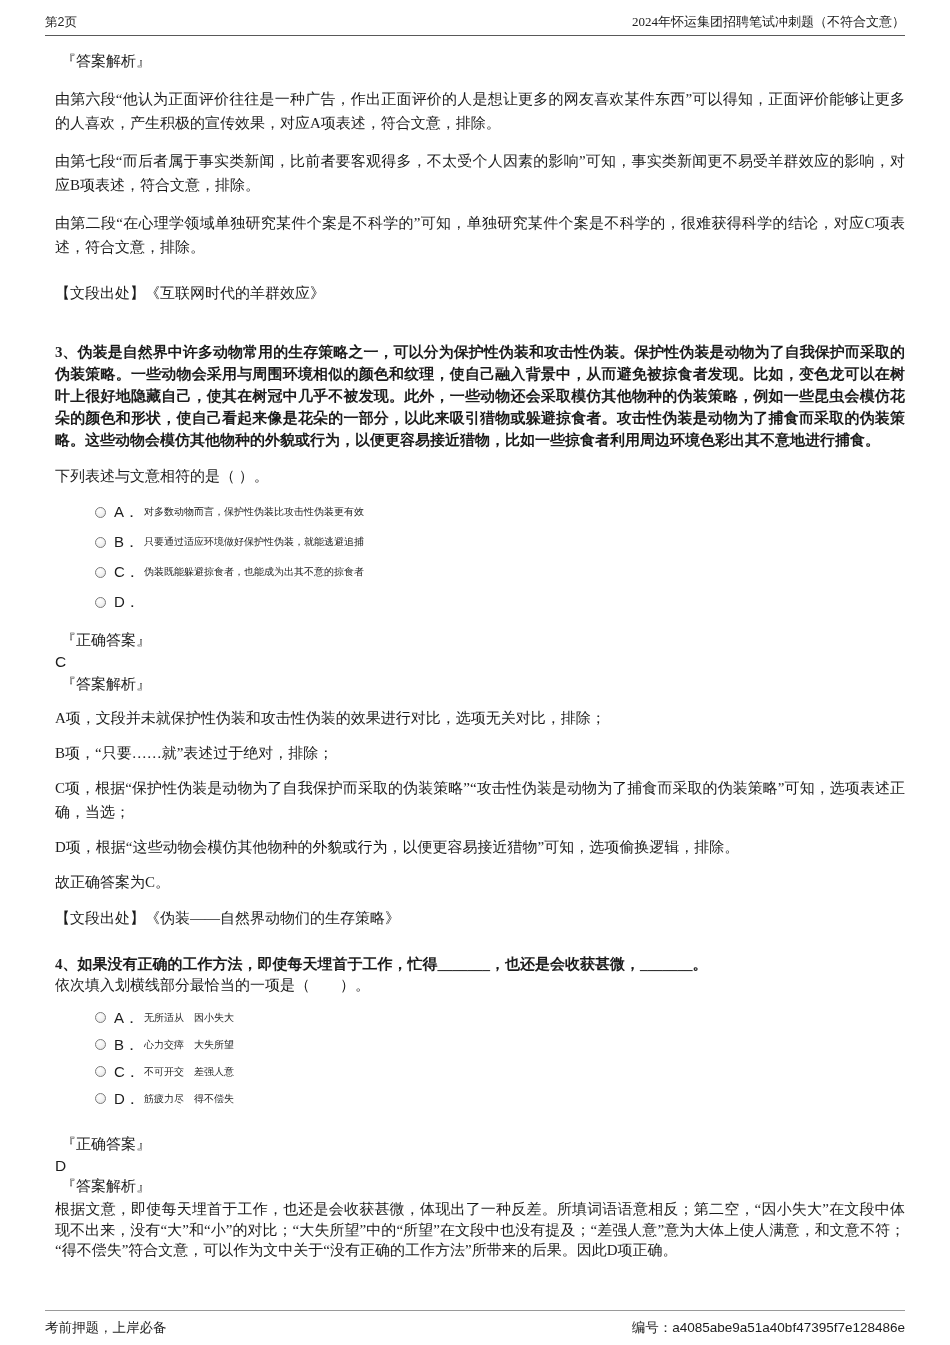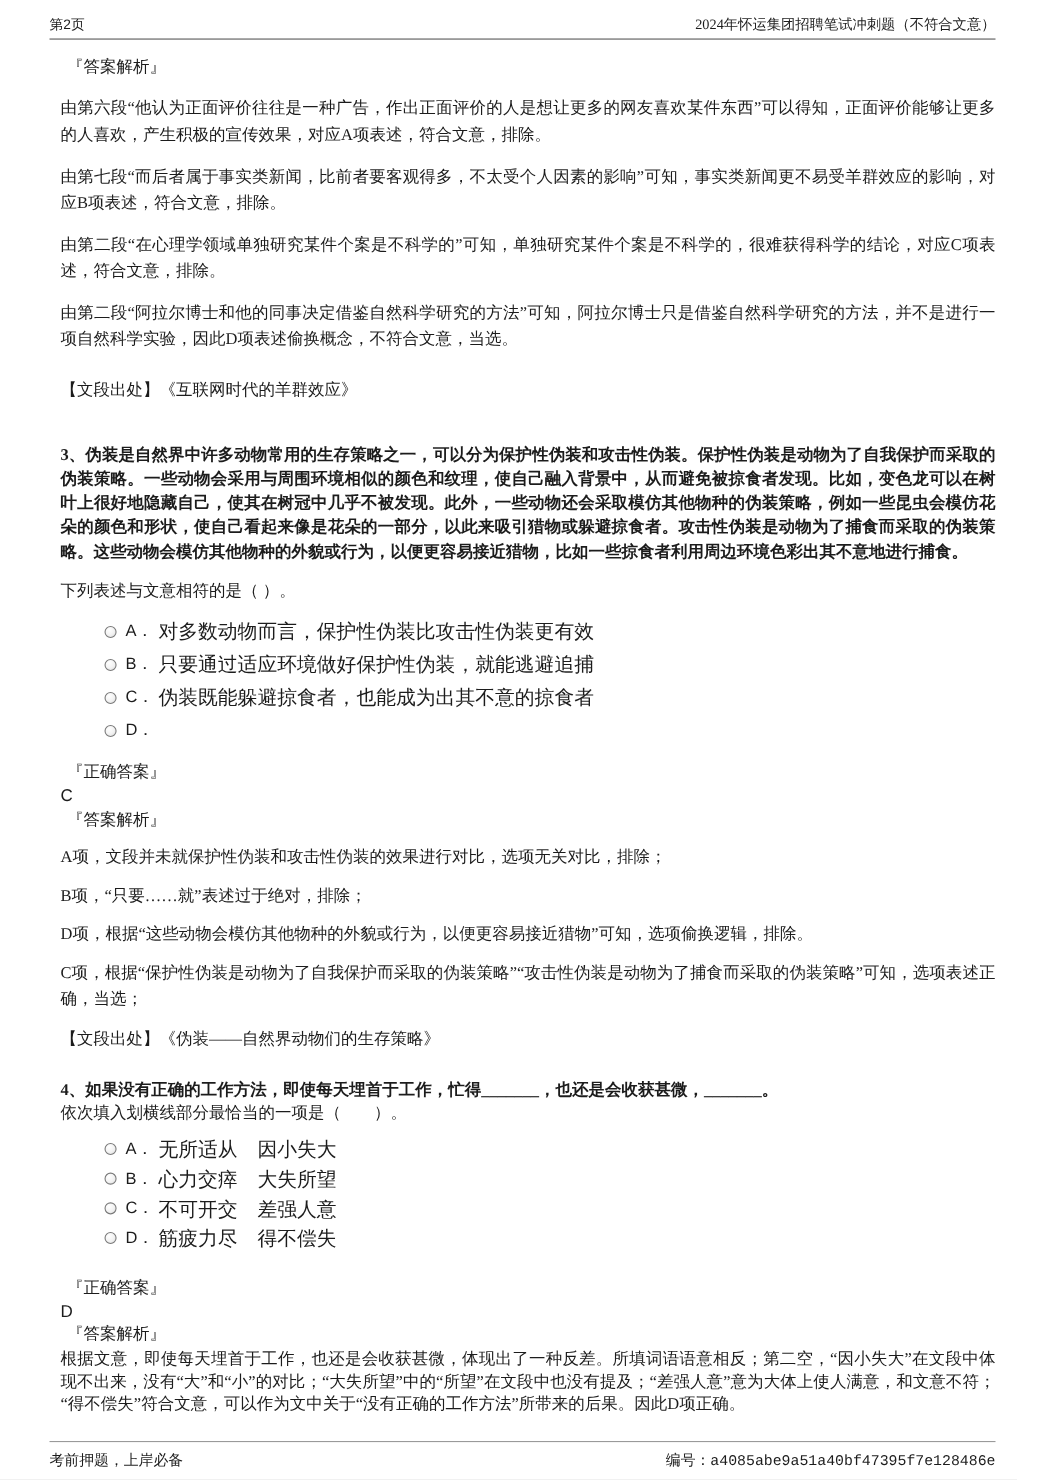--- a/index.html
+++ b/index.html
@@ -44,56 +44,55 @@
   .radio{
     width:9px;height:9px;border-radius:50%;
     border:1px solid #7a7a7a;
     background:radial-gradient(circle at 35% 30%, #ffffff 0%, #f2f2f2 55%, #d9d9d9 100%);
     margin-right:8px;flex:0 0 auto;
   }
   .opt-label{
     font-family:"Liberation Sans","DejaVu Sans",sans-serif;
     font-size:15px;width:30px;flex:0 0 auto;
   }
-  .opt-text{font-size:18px;}
+  .opt-text{font-size:10px;}
   .answer-block{margin-top:12px;}
   .answer-letter{
     padding-left:10px;line-height:22px;
     font-family:"Liberation Sans","DejaVu Sans",sans-serif;
     font-size:15.5px;
   }
   .ans-label{margin-top:0;padding-left:16px;line-height:22px;}
   .exp2{margin:11px 0 0 0;padding-left:10px;line-height:24px;}
   .exp-tight{margin:2px 0 0 0;padding-left:10px;line-height:20.5px;}
   .footer{
     position:absolute;left:45px;right:45px;bottom:8px;
     border-top:1px solid #9a9a9a;
     padding-top:8px;
     display:flex;justify-content:space-between;
     font-size:13.5px;
   }
-  .footer .serial{font-family:Liberation Mono, monospace;font-size:13.5px;}
+  .footer .serial{font-family:Liberation Sans, sans-serif;font-size:13.5px;}
 </style>
 </head>
 <body>
 
 <div class="page">
 
   <div class="header">
     <span class="num">第2页</span>
     <span>2024年怀运集团招聘笔试冲刺题（不符合文意）</span>
   </div>
 
   <div class="content">
 
     <div class="bracket-label">『答案解析』</div>
     <p class="exp">由第六段“他认为正面评价往往是一种广告，作出正面评价的人是想让更多的网友喜欢某件东西”可以得知，正面评价能够让更多的人喜欢，产生积极的宣传效果，对应A项表述，符合文意，排除。</p>
     <p class="exp">由第七段“而后者属于事实类新闻，比前者要客观得多，不太受个人因素的影响”可知，事实类新闻更不易受羊群效应的影响，对应B项表述，符合文意，排除。</p>
     <p class="exp">由第二段“在心理学领域单独研究某件个案是不科学的”可知，单独研究某件个案是不科学的，很难获得科学的结论，对应C项表述，符合文意，排除。</p>
-    <p class="exp">由第二段“阿拉尔博士和他的同事决定借鉴自然科学研究的方法”可知，阿拉尔博士只是借鉴自然科学研究的方法，并不是进行一项自然科学实验，因此D项表述偷换概念，不符合文意，当选。</p>
     <p class="source">【文段出处】《互联网时代的羊群效应》</p>
 
     <p class="q-stem">3、伪装是自然界中许多动物常用的生存策略之一，可以分为保护性伪装和攻击性伪装。保护性伪装是动物为了自我保护而采取的伪装策略。一些动物会采用与周围环境相似的颜色和纹理，使自己融入背景中，从而避免被掠食者发现。比如，变色龙可以在树叶上很好地隐藏自己，使其在树冠中几乎不被发现。此外，一些动物还会采取模仿其他物种的伪装策略，例如一些昆虫会模仿花朵的颜色和形状，使自己看起来像是花朵的一部分，以此来吸引猎物或躲避掠食者。攻击性伪装是动物为了捕食而采取的伪装策略。这些动物会模仿其他物种的外貌或行为，以便更容易接近猎物，比如一些掠食者利用周边环境色彩出其不意地进行捕食。</p>
     <p class="q-prompt">下列表述与文意相符的是（ ）。</p>
 
     <div class="options">
       <div class="option">
         <span class="radio"></span>
         <span class="opt-label">A．</span>
         <span class="opt-text">对多数动物而言，保护性伪装比攻击性伪装更有效</span>
@@ -115,22 +114,23 @@
     </div>
 
     <div class="answer-block">
       <div class="ans-label">『正确答案』</div>
       <div class="answer-letter">C</div>
       <div class="ans-label">『答案解析』</div>
     </div>
 
     <p class="exp2">A项，文段并未就保护性伪装和攻击性伪装的效果进行对比，选项无关对比，排除；</p>
     <p class="exp2">B项，“只要……就”表述过于绝对，排除；</p>
+    <p class="exp2">C项，根据“保护性伪装是动物为了自我保护而采取的伪装策略”“攻击性伪装是动物为了捕食而采取的伪装策略”可知，选项表述正确，当选；</p>
     <p class="exp2">D项，根据“这些动物会模仿其他物种的外貌或行为，以便更容易接近猎物”可知，选项偷换逻辑，排除。</p>
-    <p class="exp2">C项，根据“保护性伪装是动物为了自我保护而采取的伪装策略”“攻击性伪装是动物为了捕食而采取的伪装策略”可知，选项表述正确，当选；</p>
+    <p class="exp2">故正确答案为C。</p>
     <p class="source" style="margin-top:12px;">【文段出处】《伪装——自然界动物们的生存策略》</p>
 
     <p class="q-stem tight">4、如果没有正确的工作方法，即使每天埋首于工作，忙得_______，也还是会收获甚微，_______。</p>
     <p class="q-prompt" style="margin-top:0;line-height:21px;">依次填入划横线部分最恰当的一项是（　　）。</p>
 
     <div class="options q4">
       <div class="option">
         <span class="radio"></span>
         <span class="opt-label">A．</span>
         <span class="opt-text">无所适从　因小失大</span>

